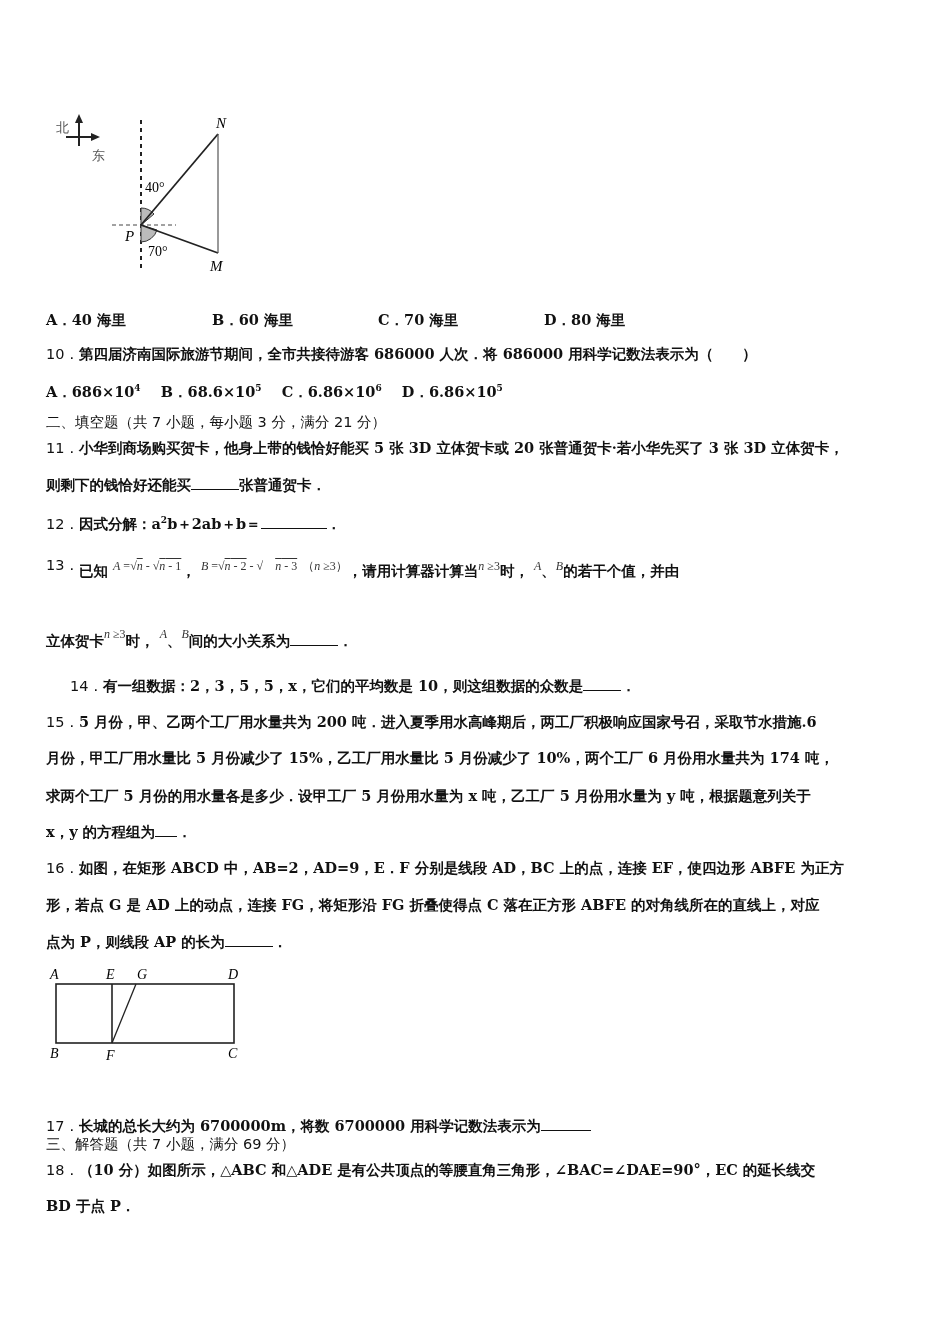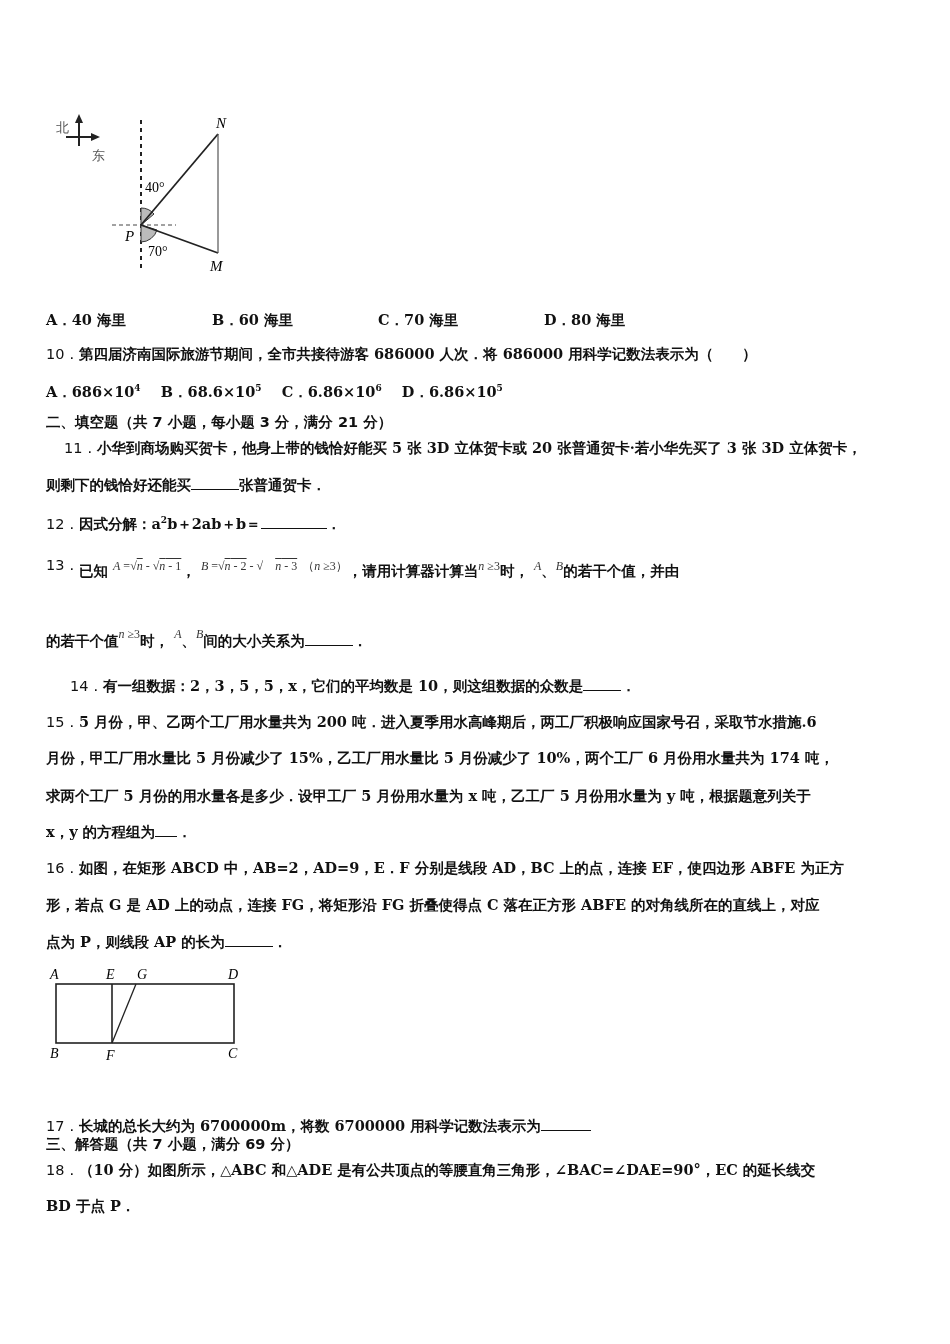--- a/index.html
+++ b/index.html
@@ -1,19 +1,19 @@
 <!DOCTYPE html>
 <html><head>
 <meta charset="utf-8">
 <style>
   html, body { margin: 0; padding: 0; background: #ffffff; }
   body { width: 950px; height: 1344px; position: relative; overflow: hidden;
          font-family: "DejaVu Serif", "Liberation Serif", serif; color: #111; }
   .line { position: absolute; left: 46px; font-size: 14.5px; font-weight: bold; white-space: nowrap; line-height: 20px; }
-  .sec { font-weight: bold; font-family: "DejaVu Sans", "Liberation Sans", sans-serif; }
+  .sec { font-weight: normal; font-family: "DejaVu Sans", "Liberation Sans", sans-serif; }
   .num { font-family: "DejaVu Sans", "Liberation Sans", sans-serif; font-weight: normal; }
   .blank { display: inline-block; border-bottom: 1.5px solid #111; height: 14px; vertical-align: baseline; }
   sup { font-size: 9px; vertical-align: 6px; }
   .math { font-family: "Liberation Serif", "DejaVu Serif", serif; font-weight: normal; font-style: normal; font-size: 12px; color: #333; }
   .math i { font-style: italic; }
   .opt { display: inline-block; }
   svg text { font-family: "Liberation Serif", serif; }
 </style>
 </head>
 <body>
@@ -55,40 +55,40 @@
 </div>
 <div class="line" style="top:378px;">
   <span><span>A．686×10</span><sup>4</sup></span>&nbsp;&nbsp;&nbsp;
   <span><span>B．68.6×10</span><sup>5</sup></span>&nbsp;&nbsp;&nbsp;
   <span><span>C．6.86×10</span><sup>6</sup></span>&nbsp;&nbsp;&nbsp;
   <span><span>D．6.86×10</span><sup>5</sup></span>
 </div>
 
 <div class="line sec" style="top:412px;">二、填空题（共 7 小题，每小题 3 分，满分 21 分）</div>
 
-<div class="line" style="top:438px;margin-left:18px;">
+<div class="line" style="top:438px;">
   <span class="num">11．</span><span>小华到商场购买贺卡，他身上带的钱恰好能买 5 张 3D 立体贺卡或 20 张普通贺卡·若小华先买了 3 张 3D 立体贺卡，</span>
 </div>
 <div class="line" style="top:475px;">
   <span>则剩下的钱恰好还能买</span><span class="blank" style="width:48px;"></span><span>张普通贺卡．</span>
 </div>
 
 <div class="line" style="top:510px;">
   <span class="num">12．</span><span>因式分解：a</span><sup>2</sup><span>b＋2ab＋b＝</span><span class="blank" style="width:66px;"></span><span>．</span>
 </div>
 
 <div class="line" style="top:552px;line-height:26px;">
   <span class="num">13．</span><span style="vertical-align:-6px;text-align:right;">已知</span>
   <span class="math"><i>A</i> =√<span style="text-decoration:overline;"><i>n</i></span> - √<span style="text-decoration:overline;"><i>n</i> - 1</span></span><span style="vertical-align:-6px;">，</span>
   <span class="math"><i>B</i> =√<span style="text-decoration:overline;"><i>n</i> - 2</span> - √<span style="text-decoration:overline;margin-left:12px;"><i>n</i> - 3</span></span>
   <span class="math">（<i>n</i> ≥3）</span><span style="vertical-align:-6px;">，请用计算器计算当</span><span class="math"><i>n</i> ≥3</span><span style="vertical-align:-6px;">时，</span>
   <span class="math"><i>A</i></span><span style="vertical-align:-6px;">、</span><span class="math"><i>B</i></span><span style="vertical-align:-6px;">的若干个值，并由</span>
 </div>
 <div class="line" style="top:620px;line-height:26px;">
-  <span style="vertical-align:-8px;">的若干个值</span><span class="math"><i>n</i> ≥3</span><span style="vertical-align:-8px;">时，</span>
+  <span style="vertical-align:-8px;">立体贺卡</span><span class="math"><i>n</i> ≥3</span><span style="vertical-align:-8px;">时，</span>
   <span class="math"><i>A</i></span><span style="vertical-align:-8px;">、</span><span class="math"><i>B</i></span><span style="vertical-align:-8px;">间的大小关系为</span><span class="blank" style="width:48px;vertical-align:-8px;"></span><span style="vertical-align:-8px;">．</span>
 </div>
 
 <div class="line" style="top:676px;margin-left:24px;">
   <span class="num">14．</span><span>有一组数据：2，3，5，5，x，它们的平均数是 10，则这组数据的众数是</span><span class="blank" style="width:38px;"></span><span>．</span>
 </div>
 
 <div class="line" style="top:712px;">
   <span class="num">15．</span><span>5 月份，甲、乙两个工厂用水量共为 200 吨．进入夏季用水高峰期后，两工厂积极响应国家号召，采取节水措施.6</span>
 </div>

